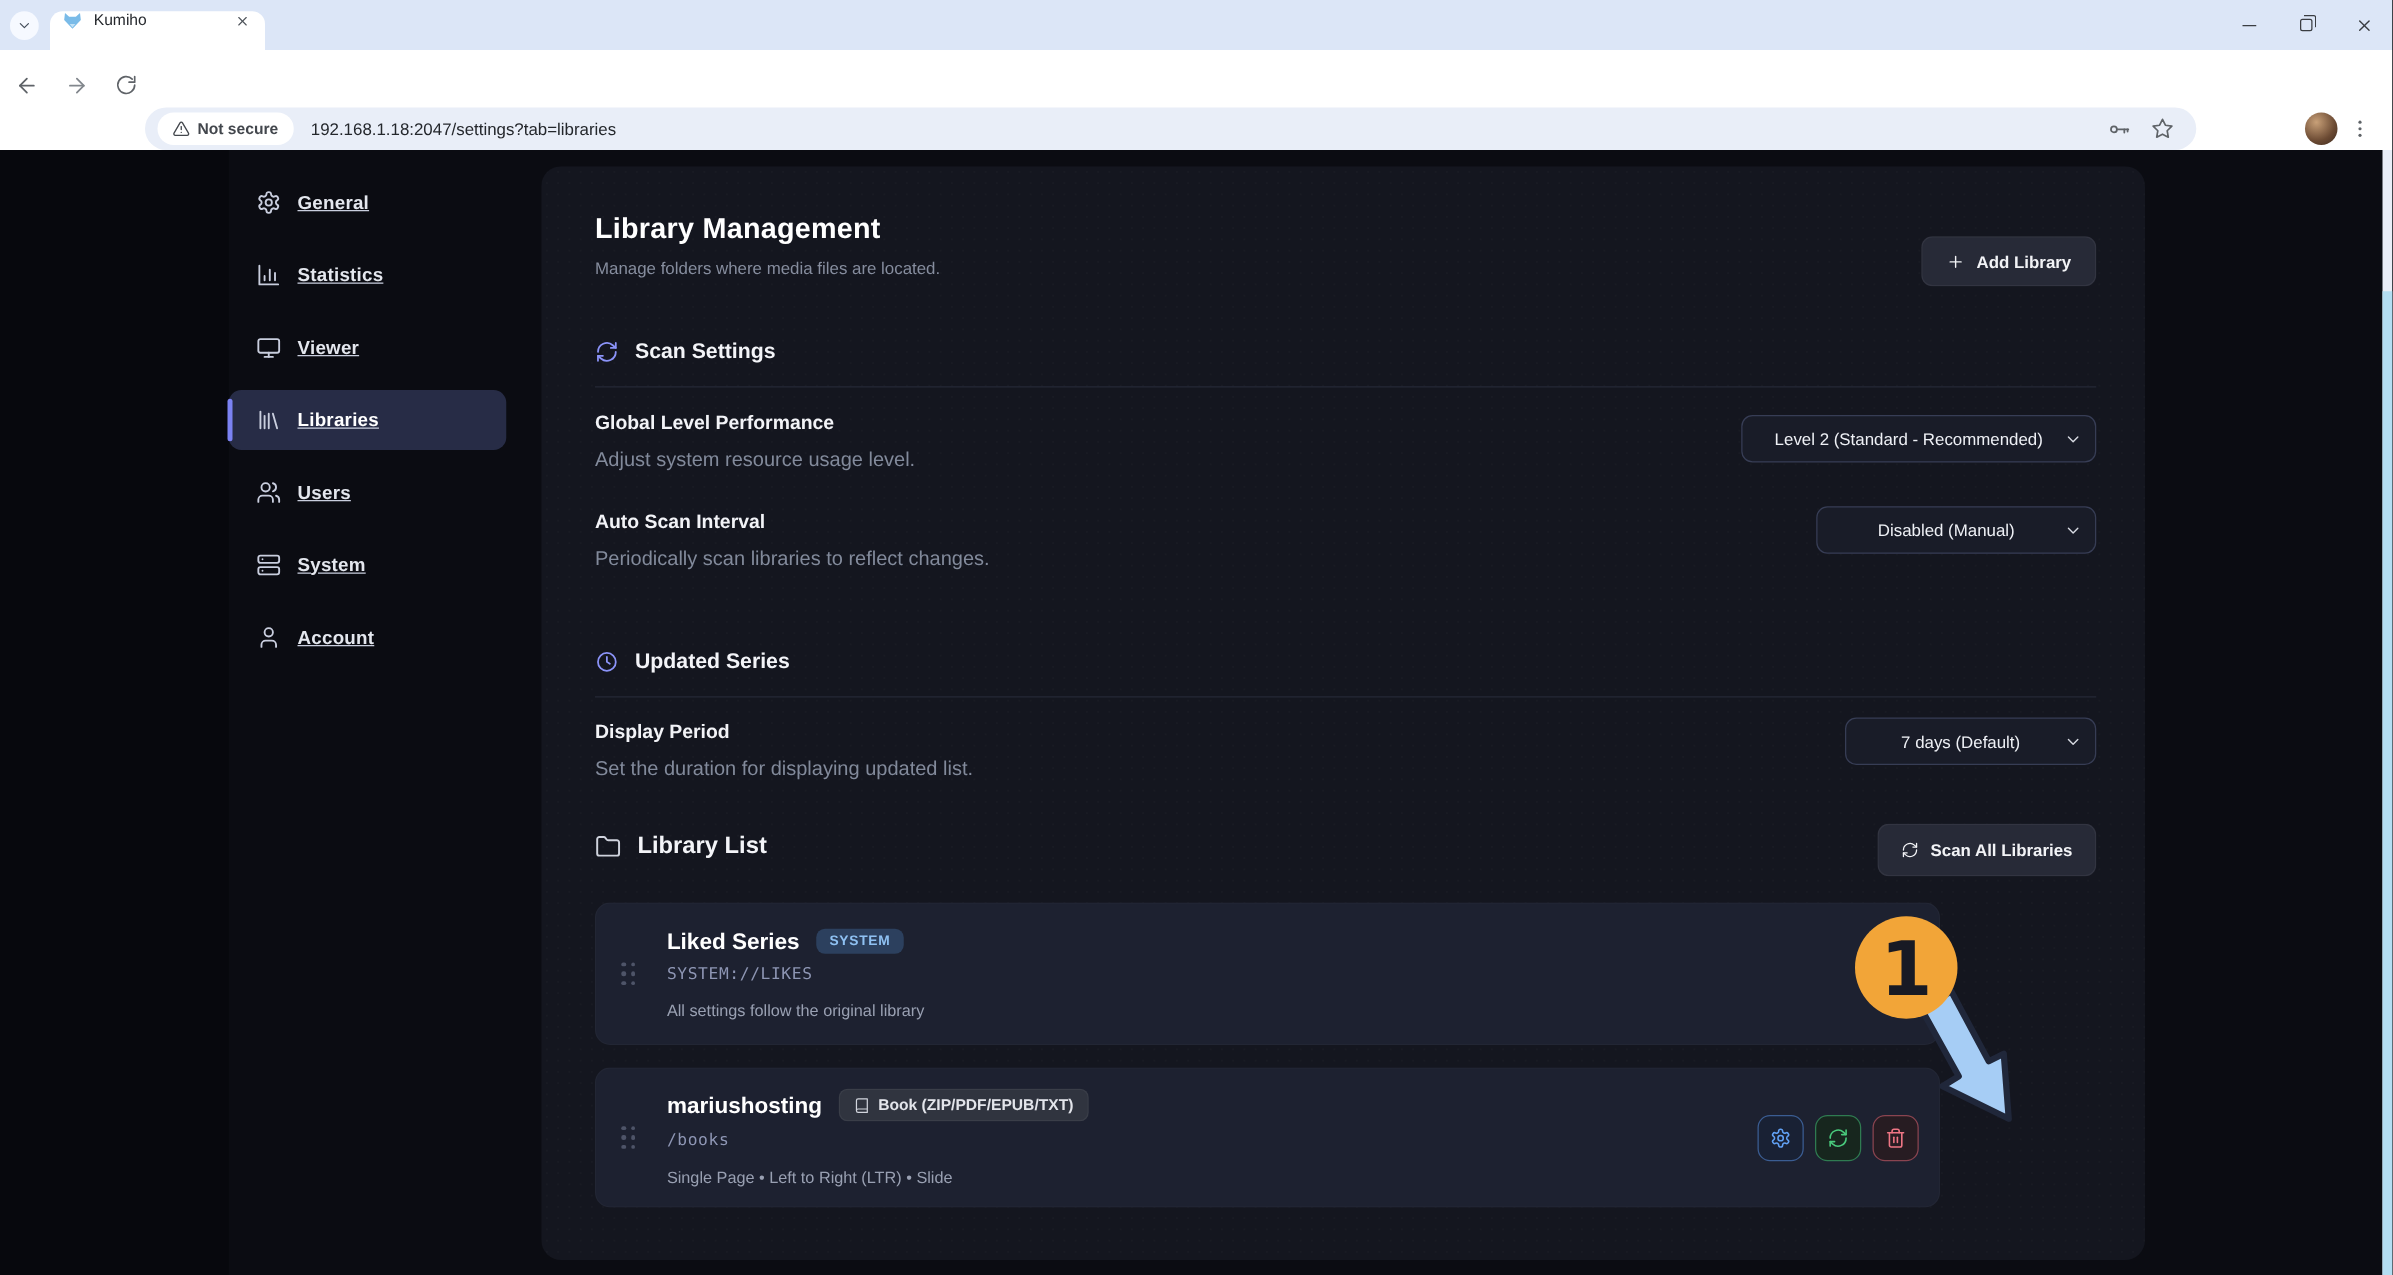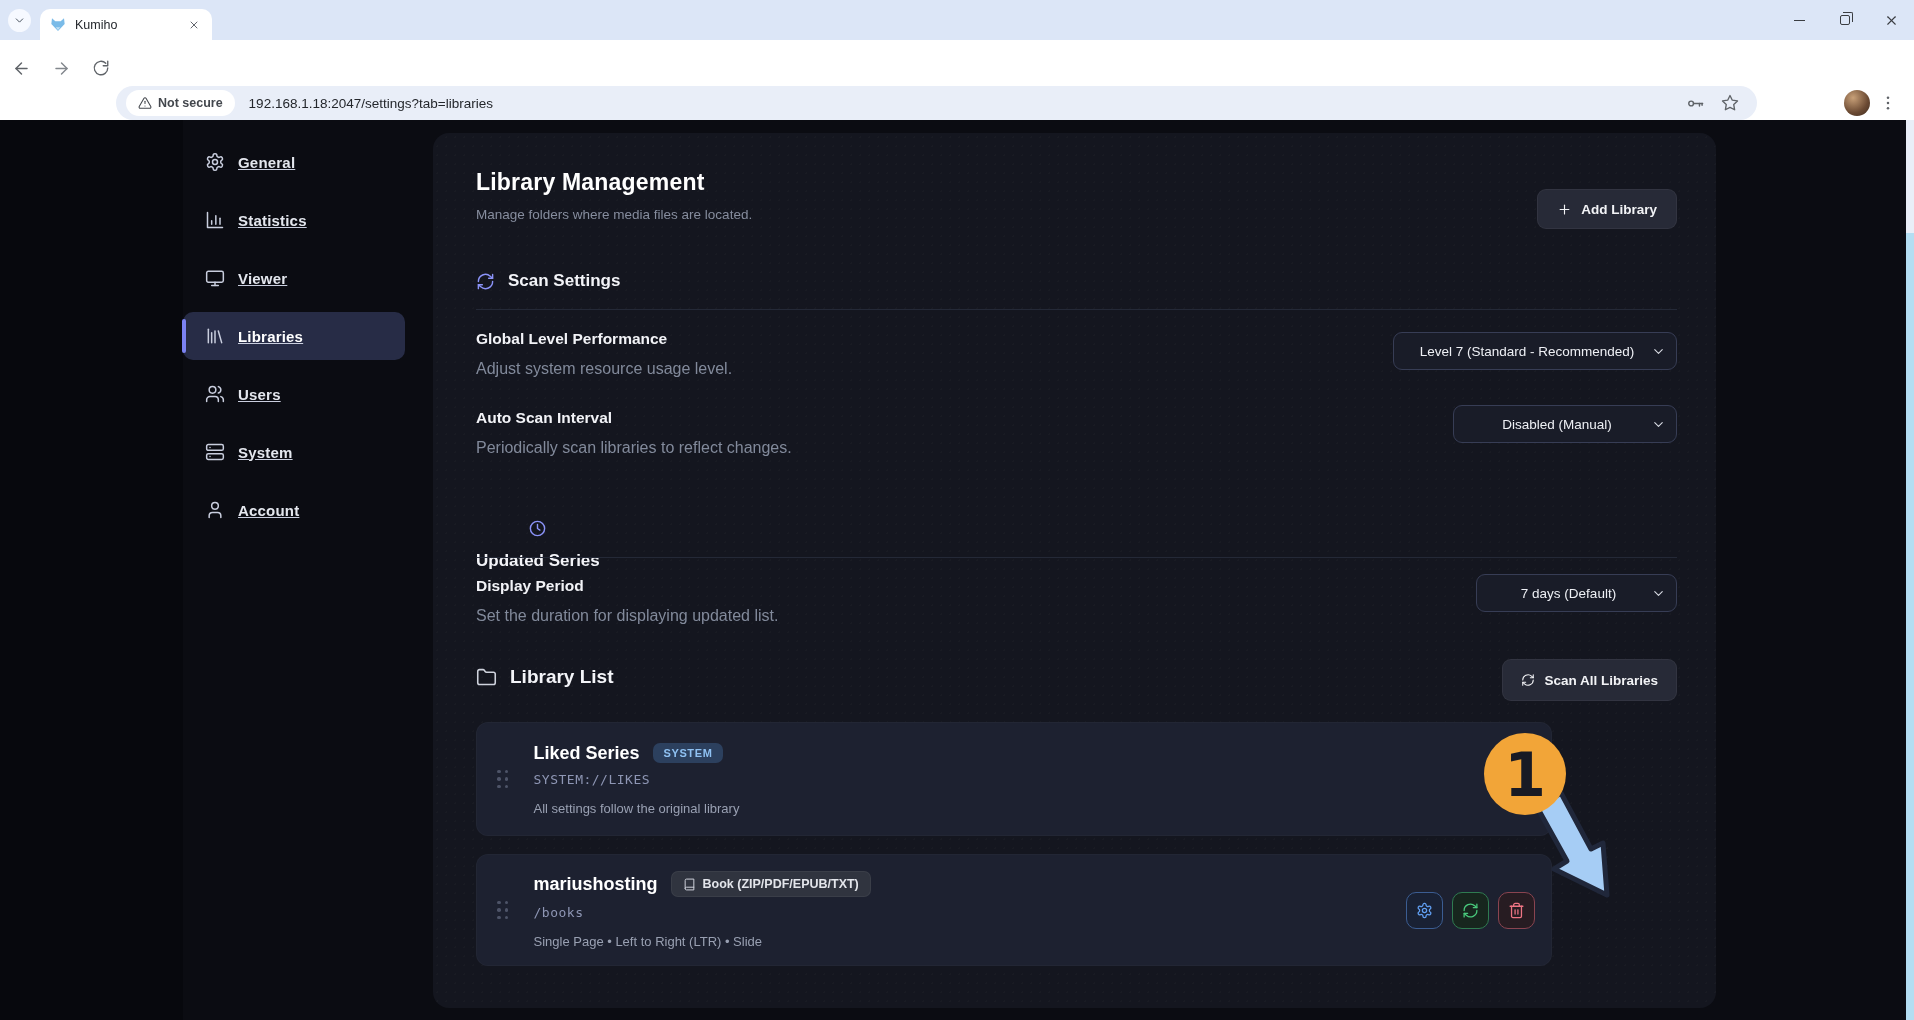--- a/index.html
+++ b/index.html
@@ -4,21 +4,21 @@
 <style>
   * { margin:0; padding:0; box-sizing:border-box; }
   html,body { width:1914px; height:1020px; background:#07080c; font-family:"Liberation Sans", sans-serif; }
   .stage { position:relative; width:1914px; height:1020px; overflow:hidden; }
 
   
   .tabstrip { position:absolute; left:0; top:0; width:1914px; height:40px; background:#dce6f7; }
   .tab-search { position:absolute; left:8px; top:9px; width:23px; height:23px; border-radius:50%; background:#f6f9ff;
     display:flex; align-items:center; justify-content:center; color:#46505c; }
   .tab { position:absolute; left:40px; top:9px; width:172px; height:31px; background:#ffffff; border-radius:10px 10px 0 0;
-    display:flex; align-items:center; padding:0 10px; }
+    display:flex; padding:0 10px; }
   .favicon { width:16px; height:16px; flex:0 0 16px; }
   .tab-title { margin-left:9px; font-size:12.5px; color:#24272c; flex:1; white-space:nowrap; overflow:hidden; }
   .tab-close { width:16px; height:16px; color:#50555c; display:flex; align-items:center; justify-content:center; }
   .win-controls { position:absolute; right:0; top:0; height:40px; display:flex; align-items:center; }
   .win-btn { width:46px; height:40px; display:flex; align-items:center; justify-content:center; color:#3a3d42; }
   .restore-glyph { width:10px; height:10px; border:1.4px solid #3a3d42; border-radius:2px; position:relative; }
   .restore-glyph:before { content:""; position:absolute; left:2px; top:-4.5px; width:9px; height:9px;
     border-top:1.4px solid #3a3d42; border-right:1.4px solid #3a3d42; border-radius:0 2px 0 0; }
   .min-glyph { width:11px; height:0; border-top:1.6px solid #3a3d42; }
 
@@ -285,36 +285,36 @@
             <path d="M21 12a9 9 0 0 1-15 6.7L3 16"></path>
             <path d="M3 21v-5h5"></path>
           </svg>
         <span class="t">Scan Settings</span>
       </div>
       <div class="divider" style="top:176px;"></div>
 
       <div class="field-label" style="top:197px;">Global Level Performance</div>
       <div class="field-desc" style="top:227px;">Adjust system resource usage level.</div>
       <div class="select" style="right:39px; top:199px; width:284px;">
-        <span>Level 7 (Standard - Recommended)</span>
+        <span>Level 2 (Standard - Recommended)</span>
         <svg class="stroke chev" viewBox="0 0 24 24" stroke-width="2.4">
             <path d="m6 9 6 6 6-6"></path>
           </svg>
       </div>
 
       <div class="field-label" style="top:276px;">Auto Scan Interval</div>
       <div class="field-desc" style="top:306px;">Periodically scan libraries to reflect changes.</div>
       <div class="select" style="right:39px; top:272px; width:224px;">
         <span>Disabled (Manual)</span>
         <svg class="stroke chev" viewBox="0 0 24 24" stroke-width="2.4">
             <path d="m6 9 6 6 6-6"></path>
           </svg>
       </div>
 
-      <div class="sec-head" style="top:386px;flex-direction:column;">
+      <div class="sec-head" style="top:386px;">
         <svg class="stroke sec-ico" viewBox="0 0 24 24">
             <circle cx="12" cy="12" r="9"></circle>
             <path d="M12 7v5l3 2"></path>
           </svg>
         <span class="t">Updated Series</span>
       </div>
       <div class="divider" style="top:424px;"></div>
 
       <div class="field-label" style="top:444px;">Display Period</div>
       <div class="field-desc" style="top:474px;">Set the duration for displaying updated list.</div>

